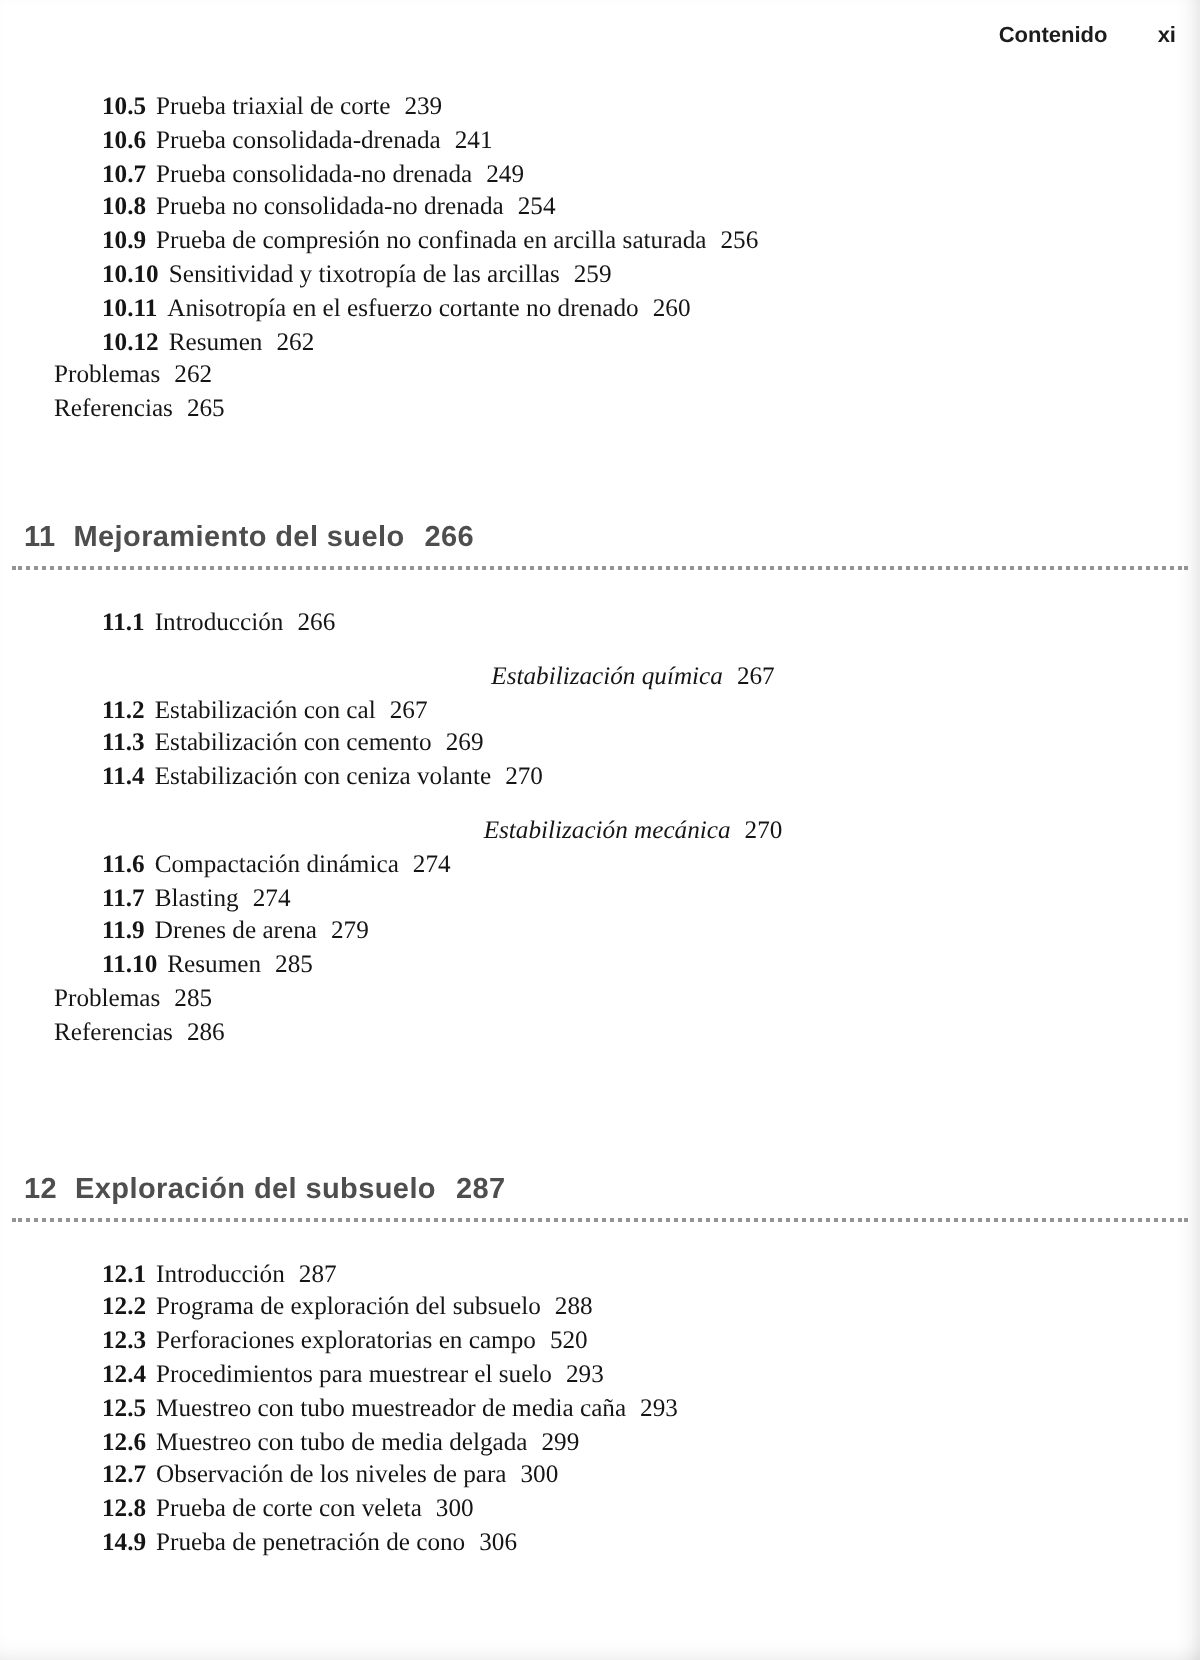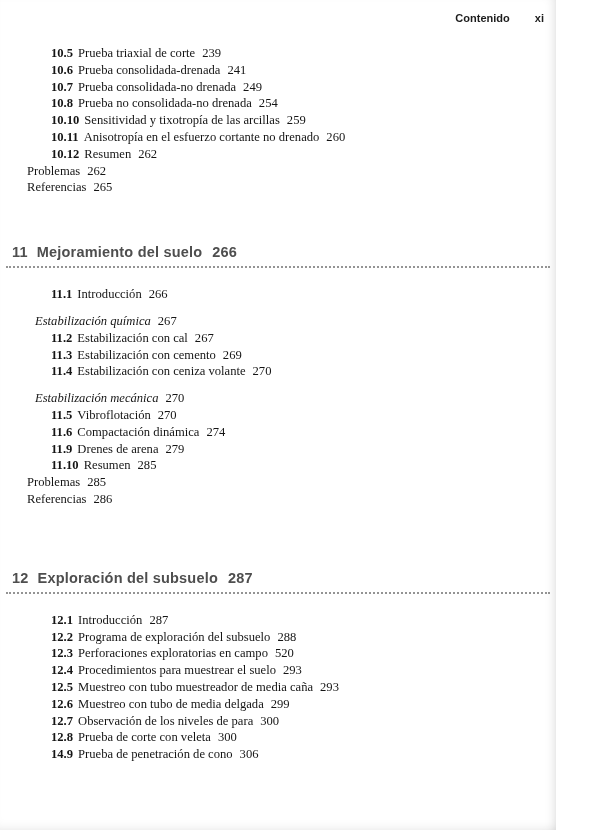--- a/index.html
+++ b/index.html
@@ -1,32 +1,32 @@
 <!DOCTYPE html>
 <html><head>
 <meta charset="utf-8">
 <style>
   html,body{margin:0;padding:0;background:#ffffff;}
   .page{
-    width:556px;height:830px;box-sizing:border-box;
+    width:600px;height:830px;box-sizing:border-box;
     padding:8px 12px;background:#fff;overflow:hidden;position:relative;
     font-family:"Liberation Serif", serif;color:#151515;
     box-shadow: inset -9px 0 12px -9px rgba(0,0,0,.16), inset 0 -9px 12px -9px rgba(0,0,0,.10);
   }
   .page-header{
     text-align:right;font-family:"Liberation Sans", sans-serif;
     font-weight:bold;font-size:11px;color:#1c1c1c;padding-top:4px;
   }
   .page-header .folio{margin-left:22px;}
   .row{font-size:12.6px;line-height:16.8px;white-space:nowrap;}
   .entry{margin-left:39px;}
   .back{margin-left:15px;}
   .num{font-weight:bold;margin-right:5px;}
   .pg{margin-left:7px;}
-  .subhead{margin-left:23px;margin-top:10px;}
+  .subhead{margin-left:33px;margin-top:10px;text-align:center;}
   .subhead .title{font-style:italic;}
   .block-first{margin-top:21px;}
   .chapter{margin-top:48px;}
   .chapter.ch12{margin-top:62px;}
   .chapter-heading{
     font-family:"Liberation Sans", sans-serif;font-weight:bold;
     font-size:14.5px;color:#4e4e4e;letter-spacing:.2px;margin-top:22px;
   }
   .ch-num{margin-right:9px;}
   .ch-page{margin-left:10px;}
@@ -48,20 +48,23 @@
       <span class="num">10.5</span><span class="title">Prueba triaxial de corte</span><span class="pg">239</span>
     </div>
     <div class="row entry">
       <span class="num">10.6</span><span class="title">Prueba consolidada-drenada</span><span class="pg">241</span>
     </div>
     <div class="row entry">
       <span class="num">10.7</span><span class="title">Prueba consolidada-no drenada</span><span class="pg">249</span>
     </div>
     <div class="row entry">
       <span class="num">10.8</span><span class="title">Prueba no consolidada-no drenada</span><span class="pg">254</span>
+    </div>
+    <div class="row entry">
+      <span class="num">10.9</span><span class="title">Prueba de compresión no confinada en arcilla saturada</span><span class="pg">256</span>
     </div>
     <div class="row entry">
       <span class="num">10.10</span><span class="title">Sensitividad y tixotropía de las arcillas</span><span class="pg">259</span>
     </div>
     <div class="row entry">
       <span class="num">10.11</span><span class="title">Anisotropía en el esfuerzo cortante no drenado</span><span class="pg">260</span>
     </div>
     <div class="row entry">
       <span class="num">10.12</span><span class="title">Resumen</span><span class="pg">262</span>
     </div>
@@ -93,24 +96,24 @@
       <span class="num">11.3</span><span class="title">Estabilización con cemento</span><span class="pg">269</span>
     </div>
     <div class="row entry">
       <span class="num">11.4</span><span class="title">Estabilización con ceniza volante</span><span class="pg">270</span>
     </div>
 
     <div class="row subhead">
       <span class="title">Estabilización mecánica</span><span class="pg">270</span>
     </div>
     <div class="row entry">
-      <span class="num">11.5</span><span class="title">Vibroflotación</span><span class="pg">270</span>
+      <span class="num">11.6</span><span class="title">Compactación dinámica</span><span class="pg">274</span>
     </div>
     <div class="row entry">
-      <span class="num">11.6</span><span class="title">Compactación dinámica</span><span class="pg">274</span>
+      <span class="num">11.7</span><span class="title">Blasting</span><span class="pg">274</span>
     </div>
     <div class="row entry">
       <span class="num">11.9</span><span class="title">Drenes de arena</span><span class="pg">279</span>
     </div>
     <div class="row entry">
       <span class="num">11.10</span><span class="title">Resumen</span><span class="pg">285</span>
     </div>
     <div class="row back">
       <span class="title">Problemas</span><span class="pg">285</span>
     </div>

